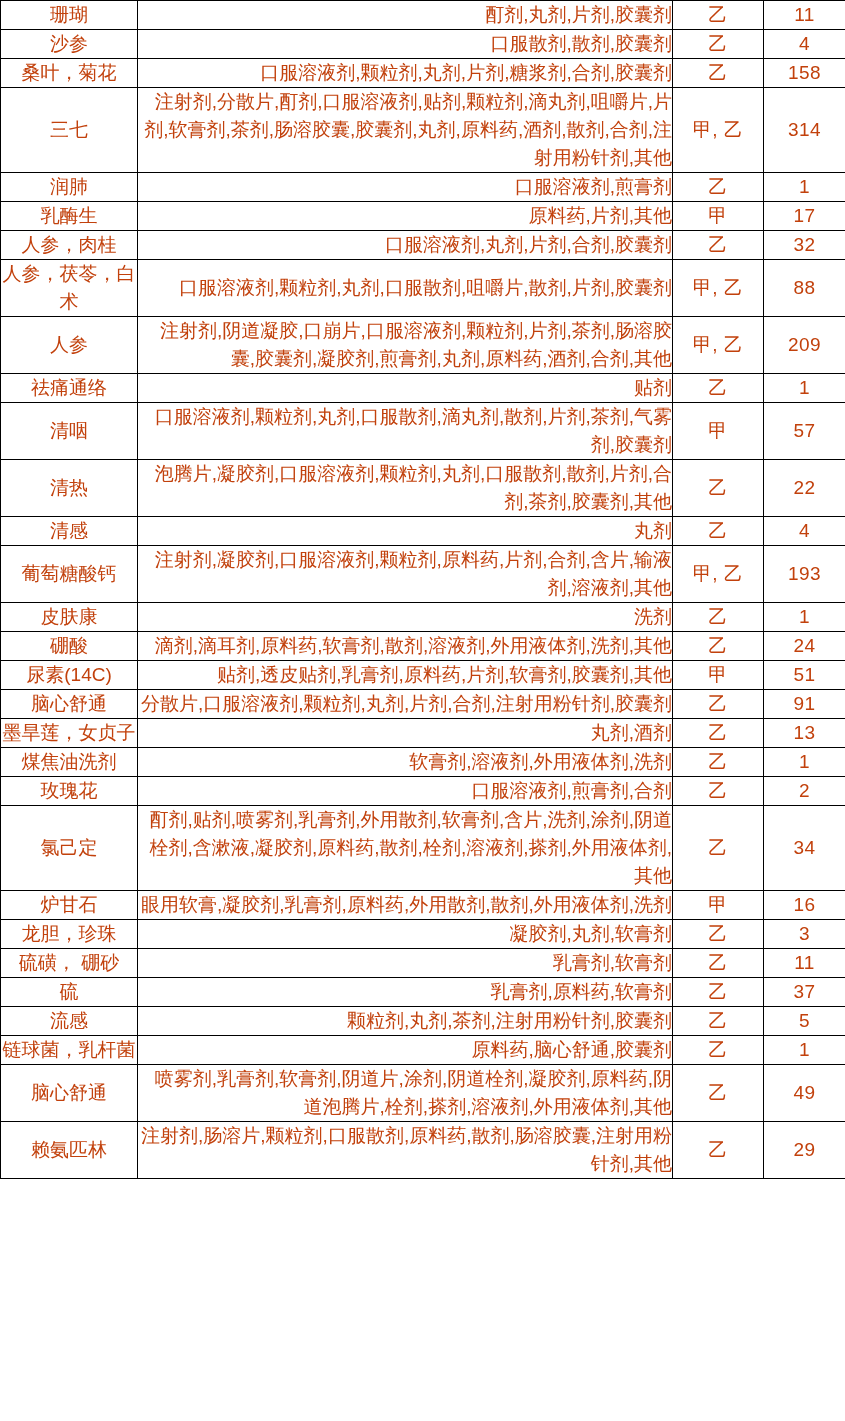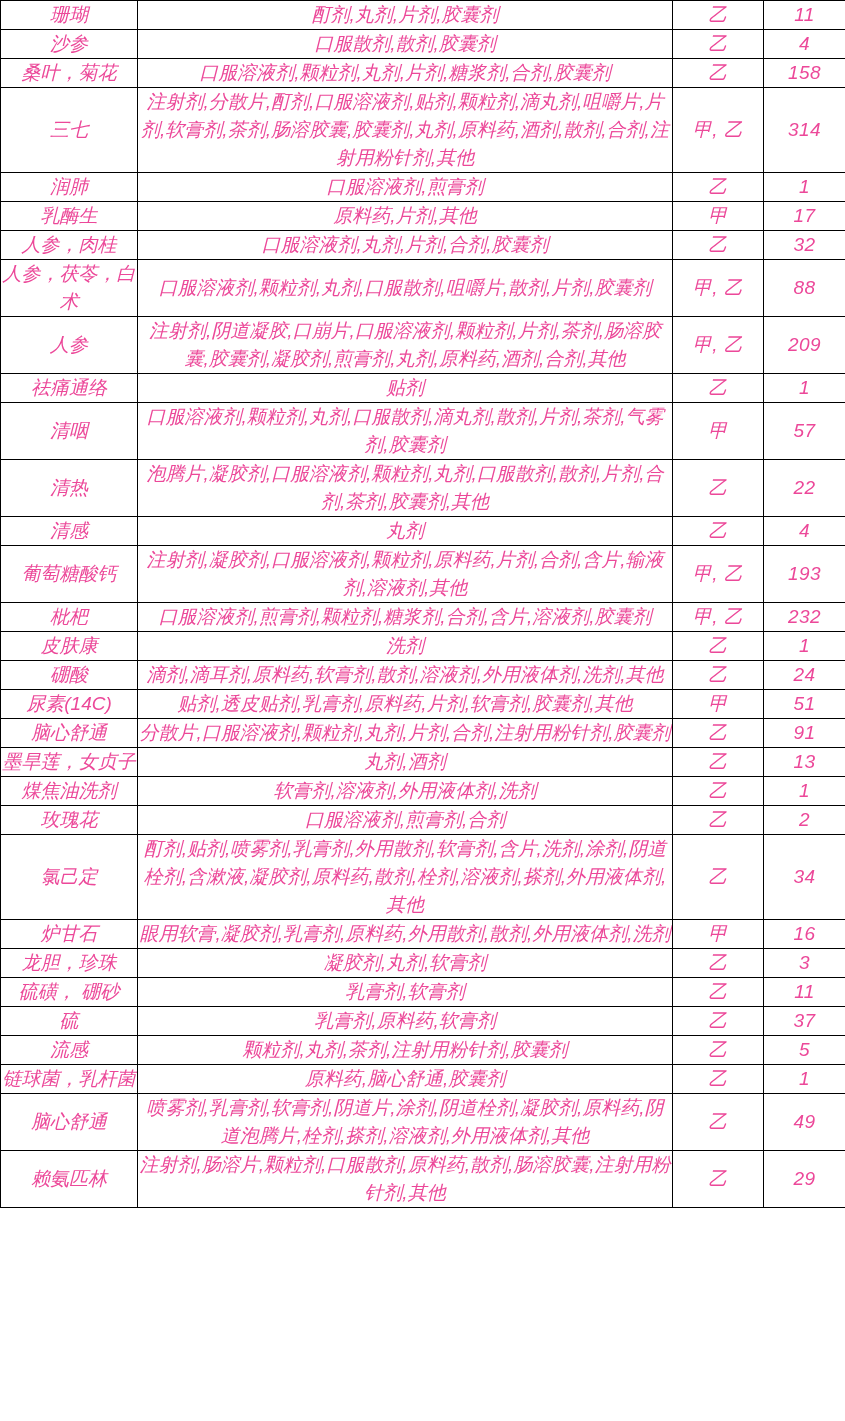--- a/index.html
+++ b/index.html
@@ -5,38 +5,37 @@
   html, body {
     margin: 0;
     padding: 0;
     background: #ffffff;
   }
   table.formulary {
     border-collapse: collapse;
     table-layout: fixed;
     width: 845px;
     background: #ffffff;
-    color: #ec4899;
+    color: #c2410c;
     font-family: "Liberation Sans", sans-serif;
-    font-style: italic;
   }
   table.formulary td {
     border: 1px solid #000000;
     font-size: 19px;
     line-height: 28px;
     vertical-align: middle;
     padding: 0;
     overflow: hidden;
   }
   td.c-name {
     text-align: center;
     padding: 0 7px;
   }
   td.c-forms {
-    text-align: center;
+    text-align: right;
     padding: 0 3px 0 4px;
   }
   td.c-cat, td.c-count {
     text-align: center;
     letter-spacing: 0.5px;
   }
 </style>
 </head>
 <body>
 
@@ -126,26 +125,20 @@
     <td class="c-cat">乙</td>
     <td class="c-count">4</td>
   </tr>
       <tr>
     <td class="c-name">葡萄糖酸钙</td>
     <td class="c-forms">注射剂,凝胶剂,口服溶液剂,颗粒剂,原料药,片剂,合剂,含片,输液剂,溶液剂,其他</td>
     <td class="c-cat">甲, 乙</td>
     <td class="c-count">193</td>
   </tr>
       <tr>
-    <td class="c-name">枇杷</td>
-    <td class="c-forms">口服溶液剂,煎膏剂,颗粒剂,糖浆剂,合剂,含片,溶液剂,胶囊剂</td>
-    <td class="c-cat">甲, 乙</td>
-    <td class="c-count">232</td>
-  </tr>
-      <tr>
     <td class="c-name">皮肤康</td>
     <td class="c-forms">洗剂</td>
     <td class="c-cat">乙</td>
     <td class="c-count">1</td>
   </tr>
       <tr>
     <td class="c-name">硼酸</td>
     <td class="c-forms">滴剂,滴耳剂,原料药,软膏剂,散剂,溶液剂,外用液体剂,洗剂,其他</td>
     <td class="c-cat">乙</td>
     <td class="c-count">24</td>

